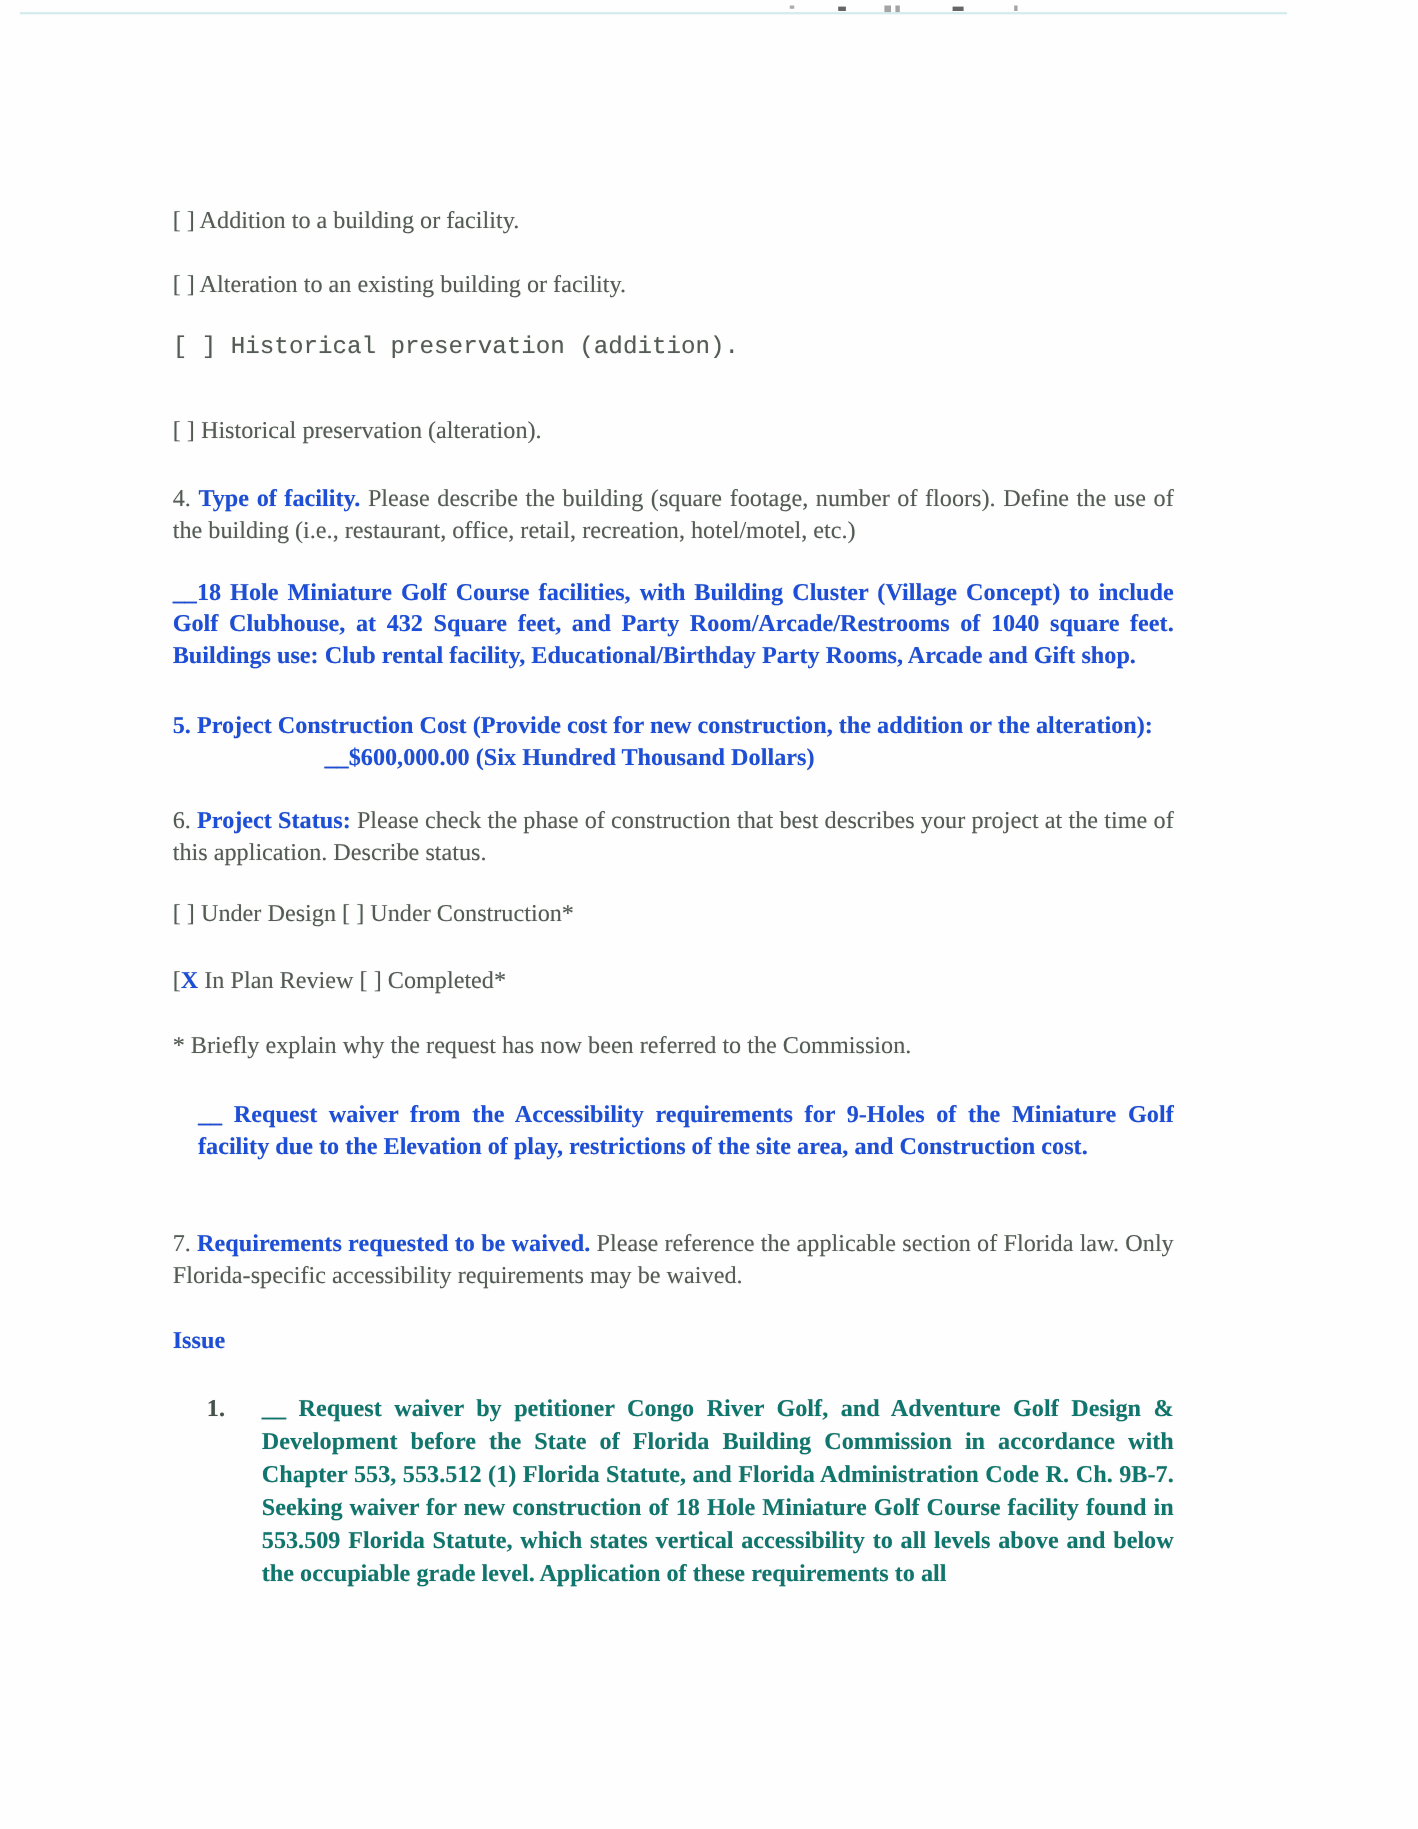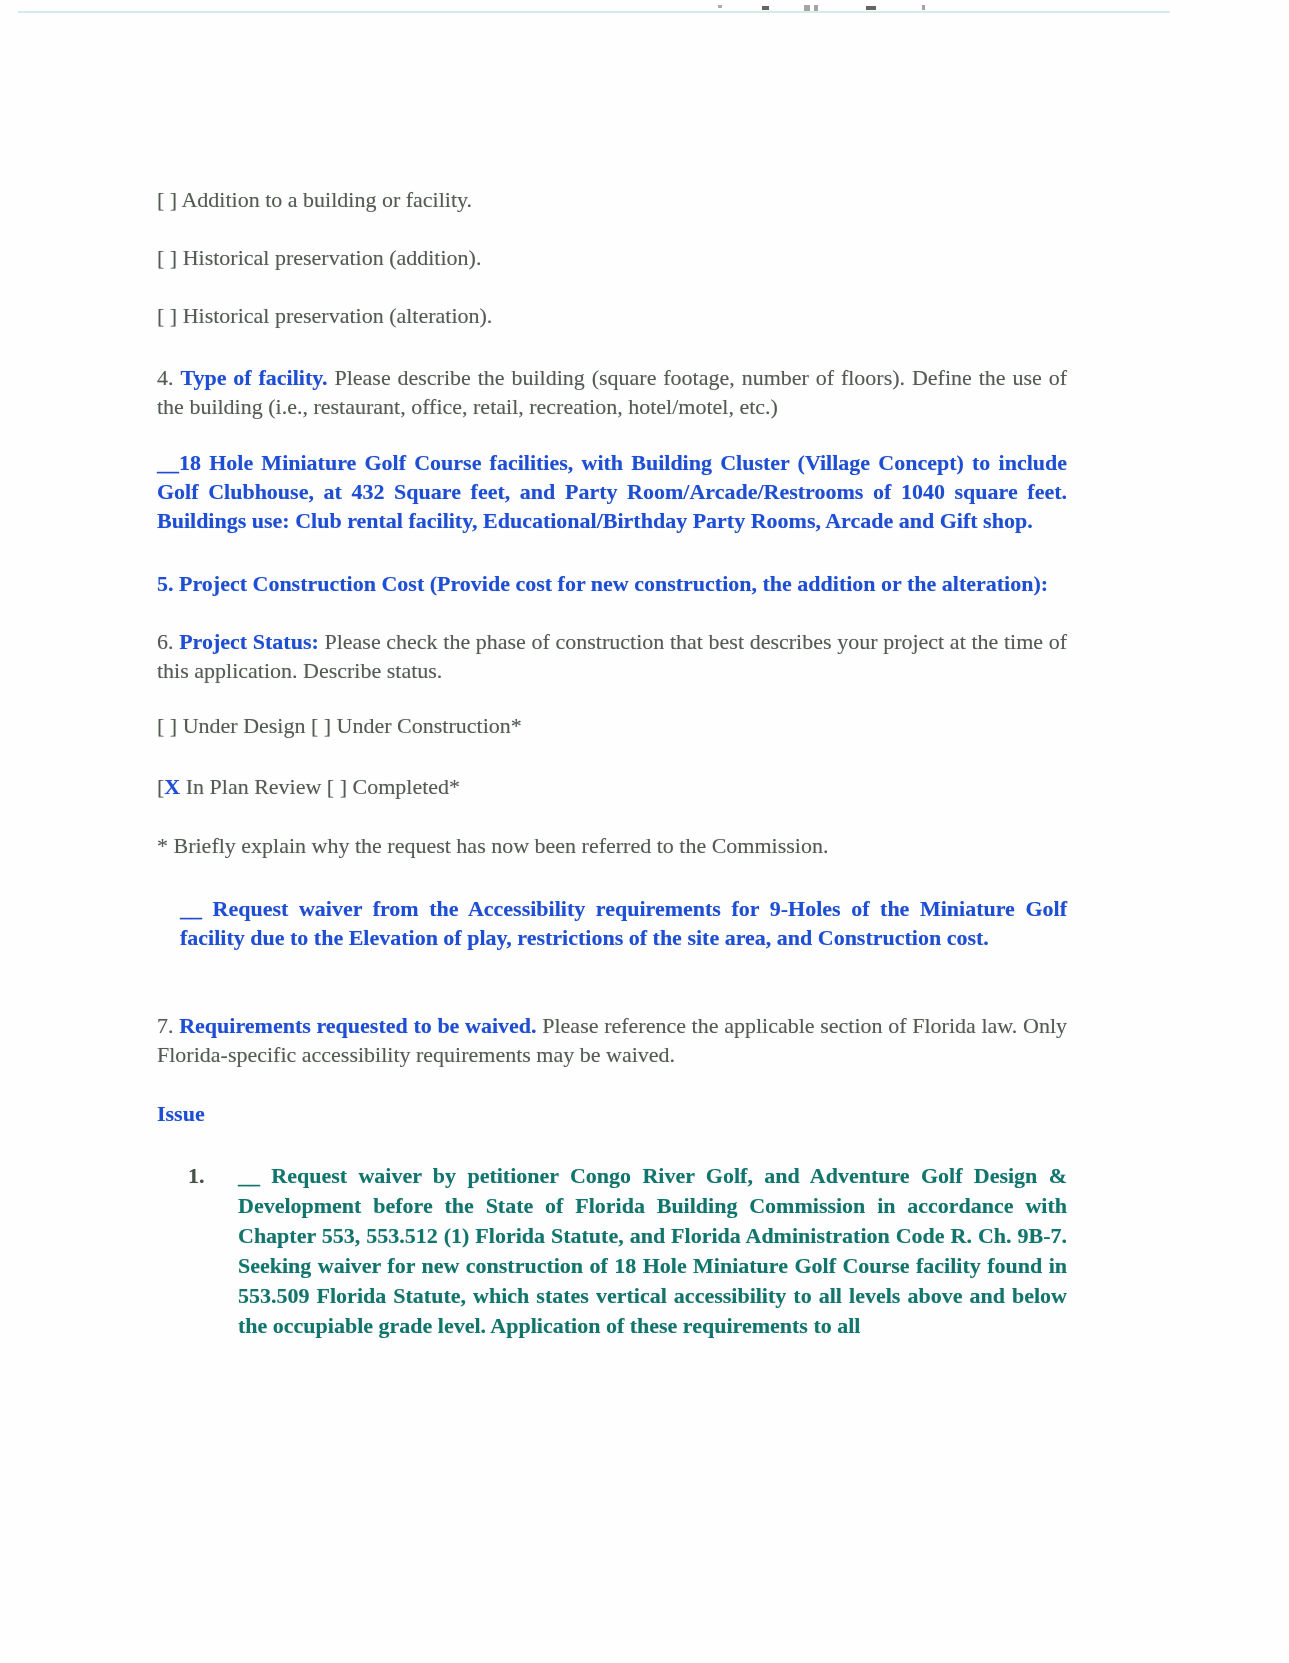--- a/index.html
+++ b/index.html
@@ -46,21 +46,21 @@
     font-size: 22px;
     line-height: 29px;
     text-shadow: 0 0 1px rgba(84, 92, 84, 0.35);
   }
   p { margin: 0; }
   .line { white-space: nowrap; }
   .justify { text-align: justify; }
   b, .b { font-weight: 700; color: #1d4ed8; }
 
   .cb { margin-bottom: 29px; }
-  .cb:nth-of-type(3) { margin-bottom: 31px; }
+  .cb:nth-of-type(3) { margin-bottom: 46px; font-family: Liberation Mono, monospace; }
 
   .sec4   { margin-top: 33px; }
   .answer-facility { margin-top: 27px; }
   .sec5   { margin-top: 34px; }
   .cost   { margin-top: 0; padding-left: 138px; }
   .sec6   { margin-top: 29px; }
   .status1 { margin-top: 26px; }
   .status2 { margin-top: 32px; }
   .footnote { margin-top: 30px; }
   .answer-waiver { margin-top: 34px; margin-left: 23px; }
@@ -96,29 +96,31 @@
   <span class="speck s1"></span>
   <span class="speck s2"></span>
   <span class="speck s3"></span>
   <span class="speck s4"></span>
   <span class="speck s5"></span>
   <span class="speck s6"></span>
 
   <main class="content">
 
     <p class="line cb">[ ] Addition to a building or facility.</p>
+    <p class="line cb">[ ] Alteration to an existing building or facility.</p>
     <p class="line cb">[ ] Historical preservation (addition).</p>
     <p class="line">[ ] Historical preservation (alteration).</p>
 
     <p class="justify sec4"><span>4. </span><b>Type of facility.</b><span> Please describe the building (square footage, number of floors). Define the use of the building (i.e., restaurant, office, retail, recreation, hotel/motel, etc.)</span></p>
 
     <p class="justify b answer-facility">__18 Hole Miniature Golf Course facilities, with Building Cluster (Village Concept) to include Golf Clubhouse, at 432 Square feet, and Party Room/Arcade/Restrooms of 1040 square feet.  Buildings use: Club rental facility, Educational/Birthday Party Rooms, Arcade and Gift shop.</p>
 
     <p class="justify b sec5">5. Project Construction Cost (Provide cost for new construction, the addition or the alteration):</p>
 
+    <p class="b cost">__$600,000.00 (Six Hundred Thousand Dollars)</p>
 
     <p class="justify sec6"><span>6. </span><b>Project Status:</b><span> Please check the phase of construction that best describes your project at the time of this application. Describe status.</span></p>
 
     <p class="line status1">[ ] Under Design [ ] Under Construction*</p>
 
     <p class="line status2"><span>[</span><b>X</b><span> In Plan Review [ ] Completed*</span></p>
 
     <p class="line footnote">* Briefly explain why the request has now been referred to the Commission.</p>
 
     <p class="justify b answer-waiver">__ Request waiver from the Accessibility requirements for 9-Holes of the Miniature Golf facility due to the Elevation of play, restrictions of the site area, and Construction cost.</p>

